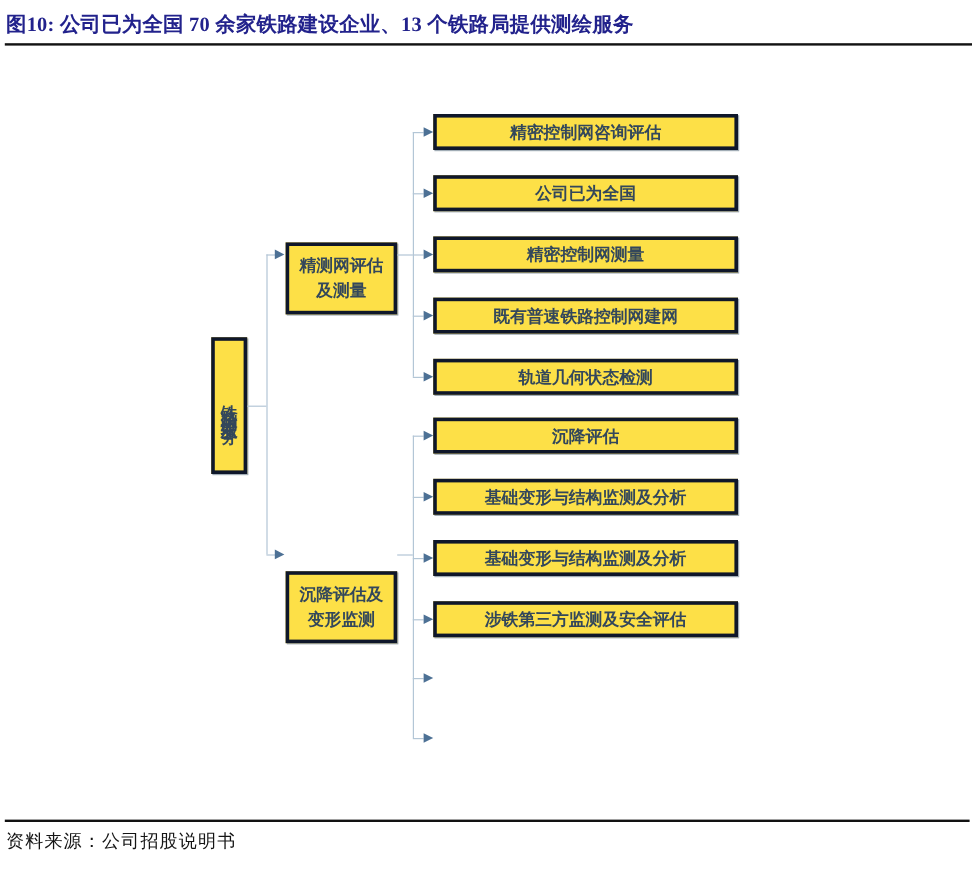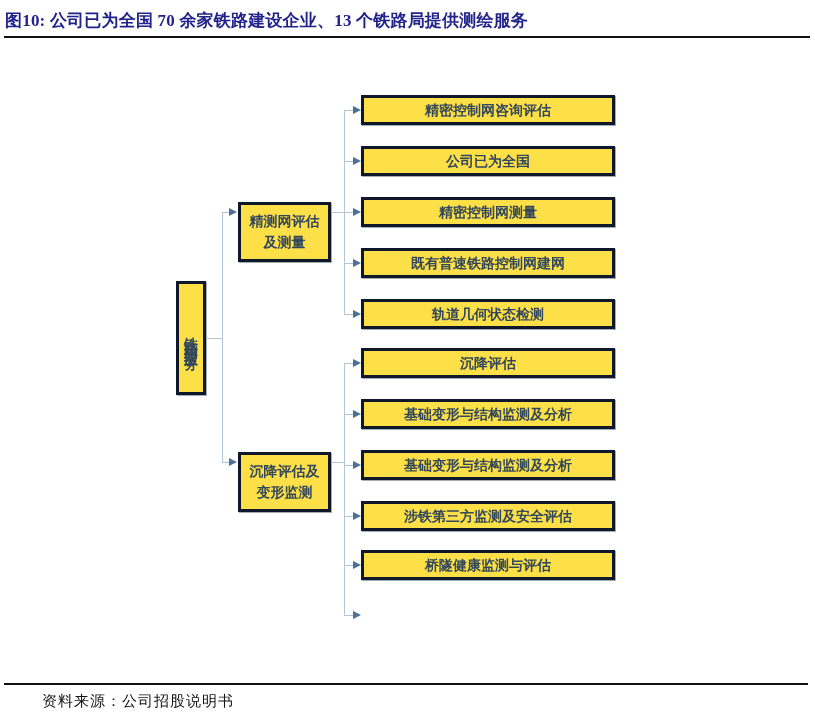--- a/index.html
+++ b/index.html
@@ -15,41 +15,41 @@
     letter-spacing:0.2px;white-space:nowrap;
   }
   .rule{position:absolute;background:#121212;}
   .rule-top{left:4px;top:36px;width:806px;height:2px;}
   .rule-bottom{left:4px;top:683px;width:804px;height:2px;}
 
   
   .source{
     position:absolute;left:5px;top:692px;
     font-family:Liberation Serif, serif;
-    font-size:15px;color:#141414;letter-spacing:1px;margin-left:37px;
+    font-size:15px;color:#141414;letter-spacing:1px;
   }
 
   
   .node{
     position:absolute;background:#fde047;
     border:3px solid #0f172a;
     box-shadow:1px 1px 0 #a2adb6;
     color:#33475b;
     display:flex;align-items:center;justify-content:center;
     font-size:14px;font-weight:600;line-height:1.5;
     box-sizing:border-box;text-align:center;
   }
   .node-root{
     left:176px;top:281px;width:30px;height:114px;
     writing-mode:vertical-rl;text-orientation:upright;
     letter-spacing:4px;
   }
   .node-mid{left:238px;width:93px;height:60px;padding:0 7px;margin-top:20px;}
   .node-mid-1{top:182px;}
-  .node-mid-2{top:432px;}
+  .node-mid-2{top:456px;}
   .node-leaf{left:361px;width:254px;height:30px;}
 
   
   .cline{position:absolute;background:#b3c6d6;}
   .hline{height:1px;}
   .vline{width:1px;}
   .ahead{
     position:absolute;width:0;height:0;
     border-top:4px solid transparent;
     border-bottom:4px solid transparent;
@@ -72,21 +72,20 @@
   <div class="node node-leaf" style="top:95px">精密控制网咨询评估</div>
   <div class="node node-leaf" style="top:146px">公司已为全国</div>
   <div class="node node-leaf" style="top:197px">精密控制网测量</div>
   <div class="node node-leaf" style="top:248px">既有普速铁路控制网建网</div>
   <div class="node node-leaf" style="top:299px">轨道几何状态检测</div>
 
   <div class="node node-leaf" style="top:399px">基础变形与结构监测及分析</div>
   <div class="node node-leaf" style="top:348px">沉降评估</div>
   <div class="node node-leaf" style="top:450px">基础变形与结构监测及分析</div>
   <div class="node node-leaf" style="top:501px">涉铁第三方监测及安全评估</div>
-  <div class="node node-leaf" style="top:550px">桥隧健康监测与评估</div>
 
   <div class="cline hline" style="left:206px;top:338px;width:16px"></div>
   <div class="cline vline" style="left:222px;top:212px;height:250px"></div>
   <div class="cline hline" style="left:222px;top:212px;width:8px"></div>
   <div class="ahead" style="left:229px;top:208px"></div>
   <div class="cline hline" style="left:222px;top:462px;width:8px"></div>
   <div class="ahead" style="left:229px;top:458px"></div>
 
   <div class="cline hline" style="left:331px;top:212px;width:13px"></div>
   <div class="cline vline" style="left:344px;top:110px;height:204px"></div>

